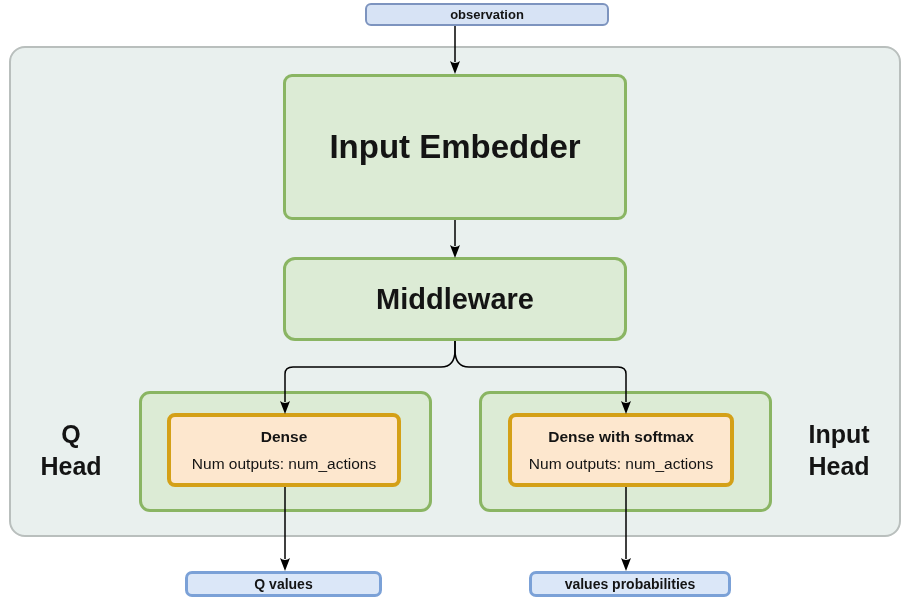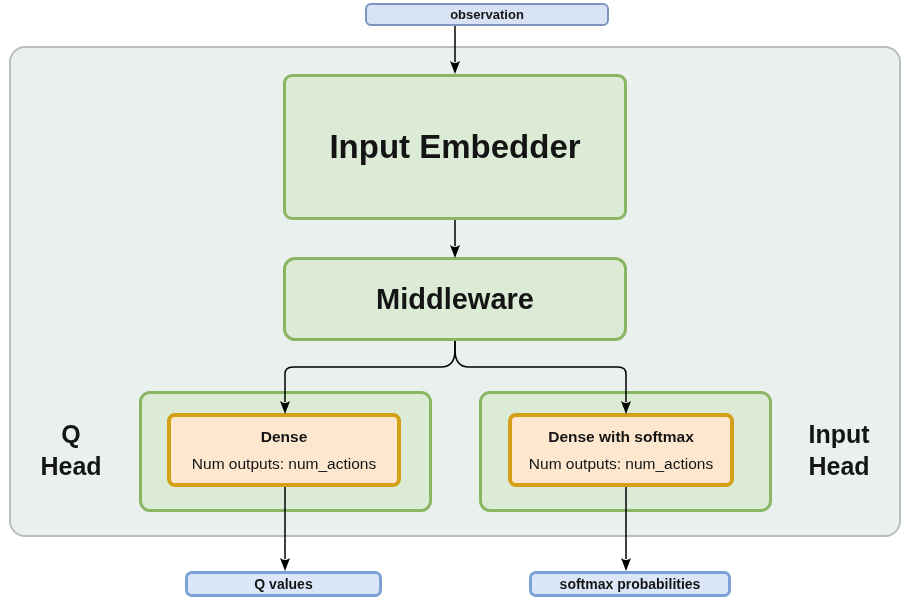--- a/index.html
+++ b/index.html
@@ -124,21 +124,21 @@
   <div class="node head-container policy-head-container"></div>
   <div class="node orange-box dense-softmax">
     <div class="box-title">Dense with softmax</div>
     <div class="box-subtitle">Num outputs: num_actions</div>
   </div>
 
   <div class="node io-box-bottom q-values">
     <span>Q values</span>
   </div>
   <div class="node io-box-bottom action-probs">
-    <span>softmax probabilities</span>
+    <span>values probabilities</span>
   </div>
 
   <svg class="arrows" viewBox="0 0 910 599">
 
     <path class="line" d="M455 26 V62"></path>
     <path class="head" d="M455 74 L450 61 Q455 65 460 61 Z"></path>
 
     <path class="line" d="M455 220 V246"></path>
     <path class="head" d="M455 258 L450 245 Q455 249 460 245 Z"></path>
 

